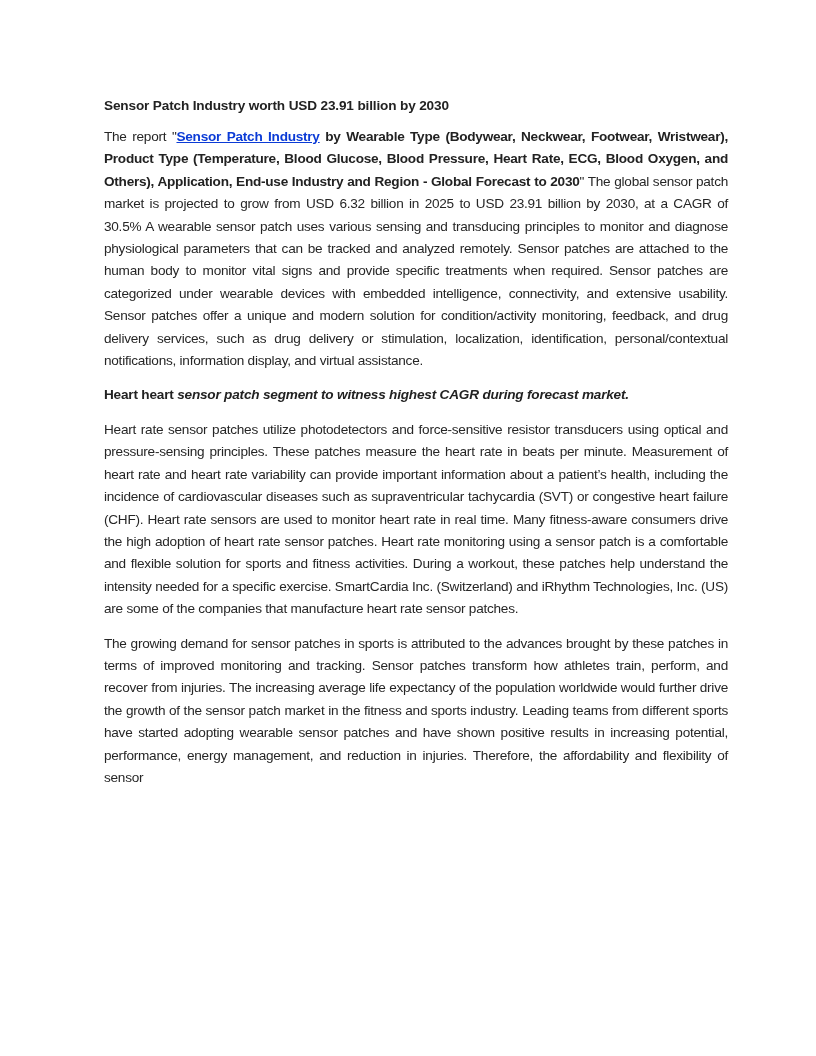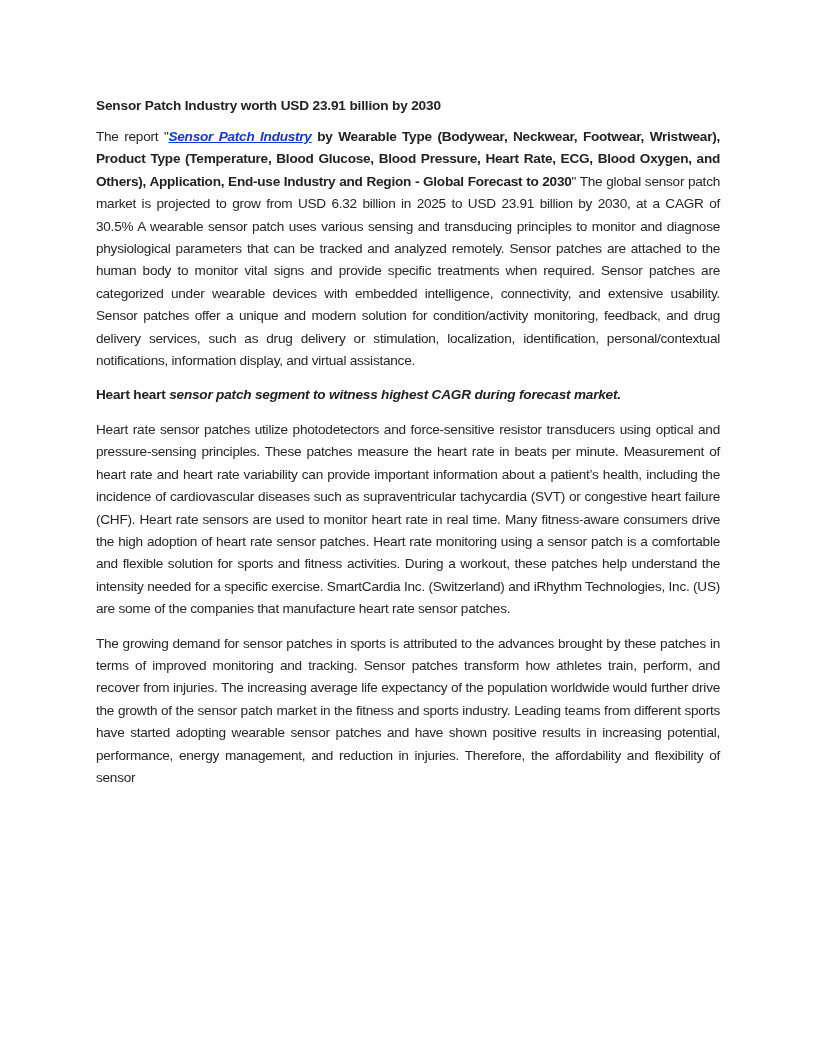--- a/index.html
+++ b/index.html
@@ -10,21 +10,21 @@
   body {
     width: 816px;
     height: 1056px;
     position: relative;
     overflow: hidden;
     font-family: "Liberation Sans", sans-serif;
     color: #262626;
   }
   .page {
     position: absolute;
-    left: 96px;
+    left: 104px;
     top: 96px;
     width: 624px;
   }
   .title {
     font-weight: bold;
     font-size: 13.6px;
     line-height: 20px;
     margin: 0 0 10px 0;
     letter-spacing: -0.15px;
     color: #222;
@@ -45,21 +45,20 @@
     margin: 0 0 12px 0;
     letter-spacing: -0.2px;
     color: #222;
   }
   .heading i { font-style: italic; }
   .bold { font-weight: bold; color: #222; }
   a.report-link {
     color: #0b3bd6;
     text-decoration: underline;
     font-weight: bold;
-    font-style: italic;
   }
 </style>
 </head>
 <body>
 
 <div class="page">
   <div class="title">Sensor Patch Industry worth USD 23.91 billion by 2030</div>
 
   <p class="para"><span>The report "</span><a class="report-link" href="#">Sensor Patch Industry</a><span class="bold"> by Wearable Type (Bodywear, Neckwear, Footwear, Wristwear), Product Type (Temperature, Blood Glucose, Blood Pressure, Heart Rate, ECG, Blood Oxygen, and Others), Application, End-use Industry and Region - Global Forecast to 2030</span><span>"</span><span> The global sensor patch market is projected to grow from USD 6.32 billion in 2025 to USD 23.91 billion by 2030, at a CAGR of 30.5% A wearable sensor patch uses various sensing and transducing principles to monitor and diagnose physiological parameters that can be tracked and analyzed remotely. Sensor patches are attached to the human body to monitor vital signs and provide specific treatments when required. Sensor patches are categorized under wearable devices with embedded intelligence, connectivity, and extensive usability. Sensor patches offer a unique and modern solution for condition/activity monitoring, feedback, and drug delivery services, such as drug delivery or stimulation, localization, identification, personal/contextual notifications, information display, and virtual assistance.</span></p>
 

